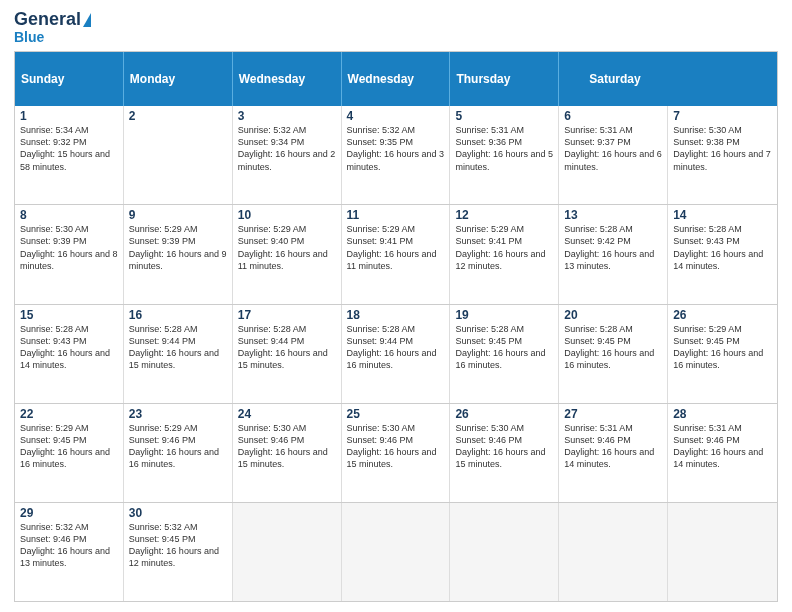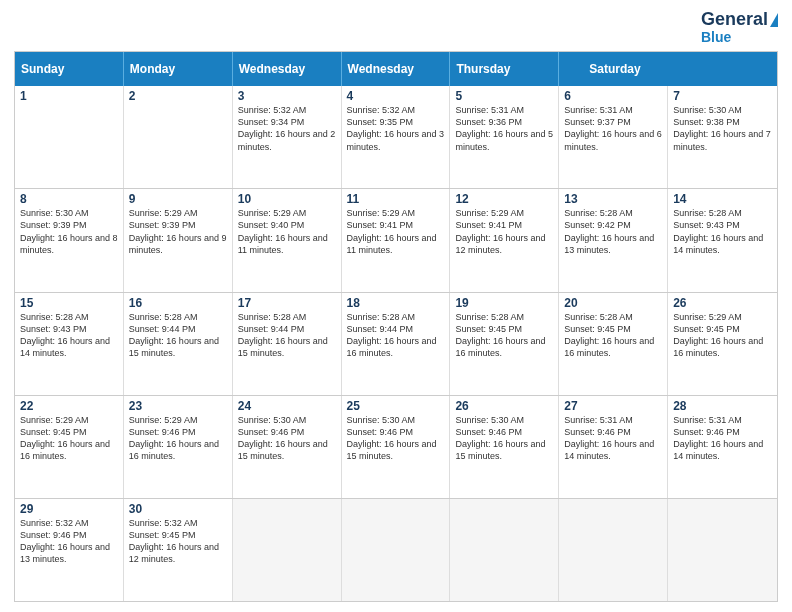--- a/index.html
+++ b/index.html
@@ -12,21 +12,21 @@
     }
     .page {
       width: 792px;
       height: 612px;
       padding: 10px 14px 10px 14px;
       display: flex;
       flex-direction: column;
     }
     .header {
       display: flex;
-      justify-content: flex-end;
+      justify-content: flex-start;
       align-items: flex-start;
       margin-bottom: 6px;
     }
     .logo {
       display: flex;
       flex-direction: column;
       align-items: flex-start;
     }
     .logo-text {
       font-size: 18px;
@@ -63,21 +63,21 @@
     }
     .cal-header-row {
       display: grid;
       grid-template-columns: repeat(7, 1fr);
       background: #1a7fc1;
     }
     .cal-header-cell {
       color: #fff;
       font-weight: bold;
       font-size: 12px;
-      padding: 10px 6px;
+      padding: 20px 6px;
       border-right: 1px solid #5aaee0;
       text-align: left;
     }
     .cal-header-cell:last-child { border-right: none; margin-left: 24px; }
     .cal-body {
       flex: 1;
       display: flex;
       flex-direction: column;
     }
     .cal-week {
@@ -133,20 +133,21 @@
         <div class="cal-header-cell">Monday</div>
         <div class="cal-header-cell">Wednesday</div>
         <div class="cal-header-cell">Wednesday</div>
         <div class="cal-header-cell">Thursday</div>
         <div class="cal-header-cell">Saturday</div>
       </div>
     <div class="cal-body">
     <div class="cal-week">
           <div class="cal-cell">
             <div class="day-num">1</div>
+            <div class="cell-text">Sunrise: 5:34 AM<br>Sunset: 9:32 PM<br>Daylight: 15 hours and 58 minutes.</div>
           </div>
           <div class="cal-cell">
             <div class="day-num">2</div>
           </div>
           <div class="cal-cell">
             <div class="day-num">3</div>
             <div class="cell-text">Sunrise: 5:32 AM<br>Sunset: 9:34 PM<br>Daylight: 16 hours and 2 minutes.</div>
           </div>
           <div class="cal-cell">
             <div class="day-num">4</div>

